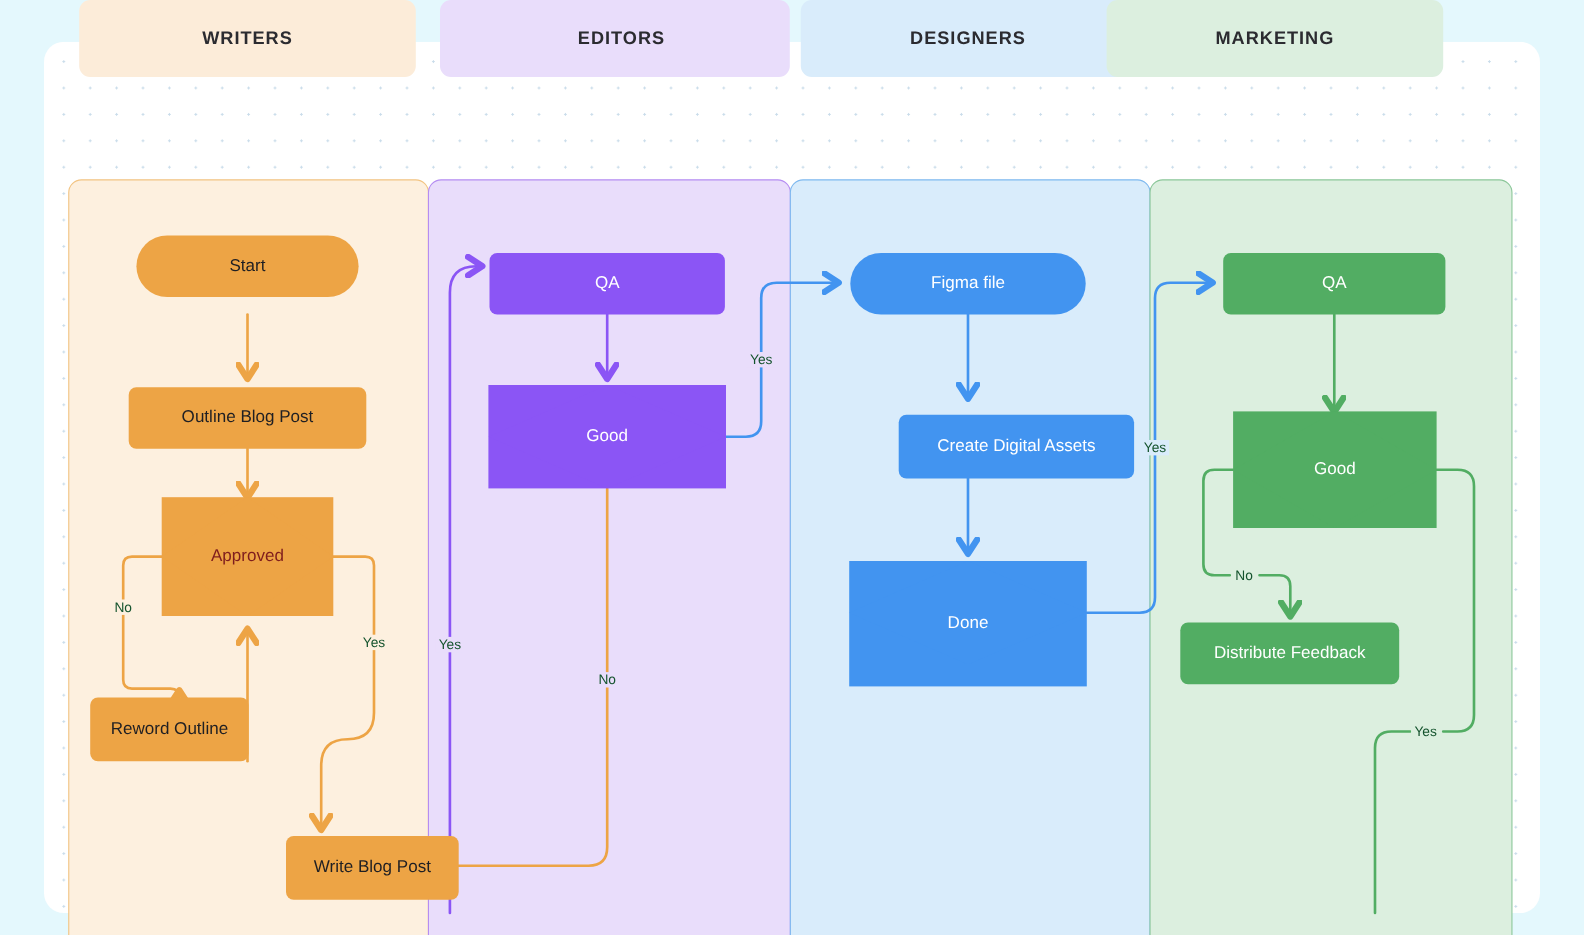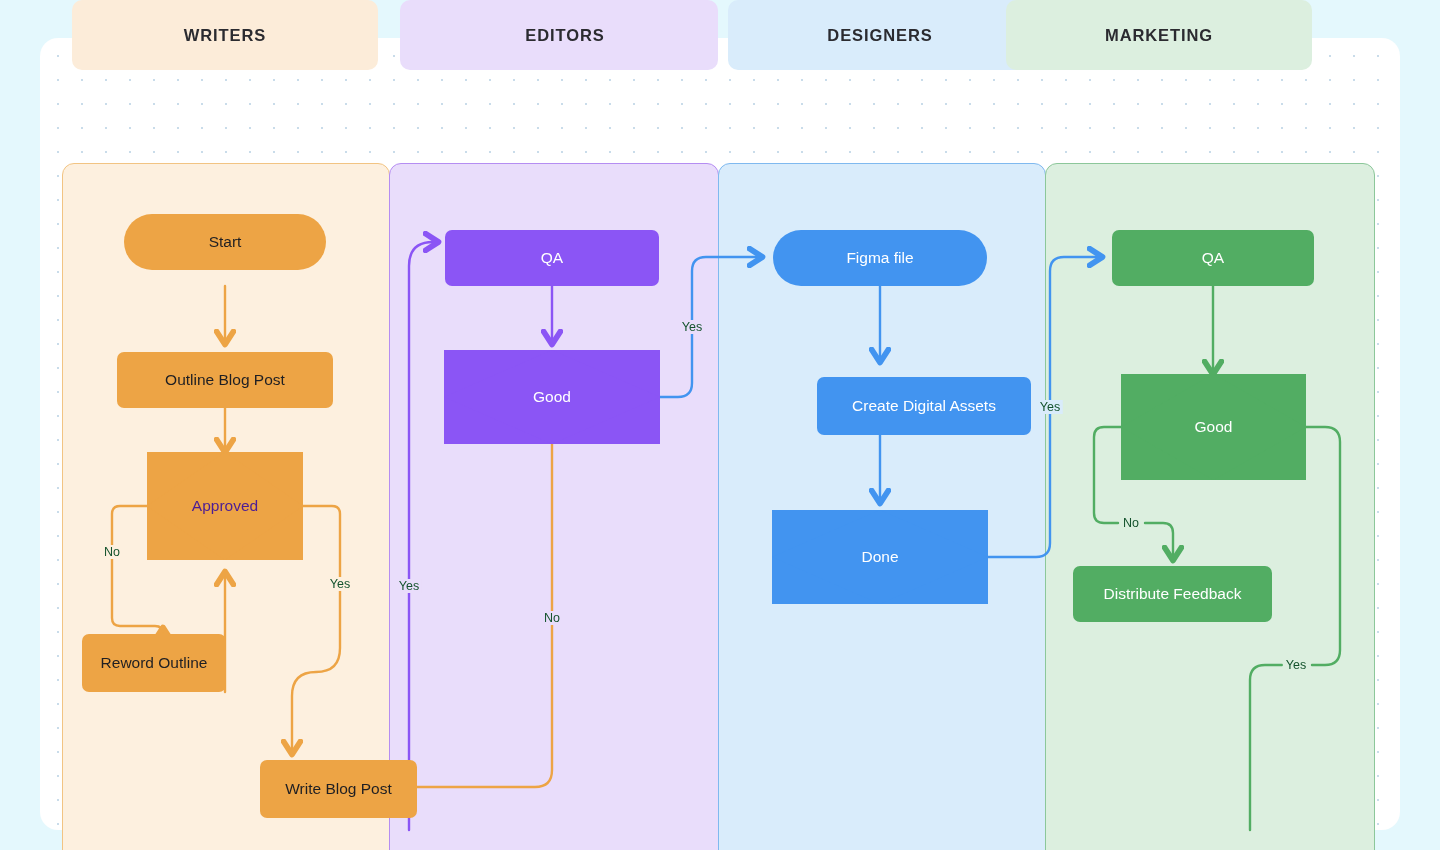--- a/index.html
+++ b/index.html
@@ -58,21 +58,21 @@
   .blue  {background:#4294f0;color:#ffffff;}
   .green {background:#52ad63;color:#ffffff;}
 
   
   .dia{position:absolute;}
   .dia .shape{position:absolute;inset:0;}
   .dia .lbl{
     position:absolute;inset:0;display:flex;align-items:center;justify-content:center;
     font-size:15.5px;pointer-events:none;
   }
-  .dia.orange .lbl{color:#4c1d95;}
+  .dia.orange .lbl{color:#7f1d1d;}
   .dia.purple .lbl,.dia.blue .lbl,.dia.green .lbl{color:#ffffff;}
 
   
   .elbl{
     position:absolute;font-size:12.5px;color:#14532d;
     transform:translate(-50%,-50%);white-space:nowrap;
   }
   .elbl.pad{background:#fdf0df;padding:0 3px;}
   .elbl.padE{background:#e9ddfb;padding:0 3px;}
   .elbl.padD{background:#d9ecfb;padding:0 3px;}
@@ -182,21 +182,21 @@
   </div>
 
   <div class="node pill blue" style="left:773px;top:230px;width:214px;height:56px;justify-content:center;">
     <span>Figma file</span>
   </div>
 
   <div class="node rect blue" style="left:773px;top:377px;width:214px;height:58px;margin-left:44px;">
     <span>Create Digital Assets</span>
   </div>
 
-  <div class="dia blue" style="left:772px;top:510px;width:216px;height:94px;">
+  <div class="dia blue" style="left:772px;top:510px;width:216px;height:114px;">
     <svg class="shape" viewBox="0 0 216 94" preserveAspectRatio="none">
       <polygon points="108,0 216,47 108,94 0,47" fill="#4294f0"></polygon>
     </svg>
     <div class="lbl">Done</div>
   </div>
 
   <div class="node rect green" style="left:1112px;top:230px;width:202px;height:56px;">
     <span>QA</span>
   </div>
 

